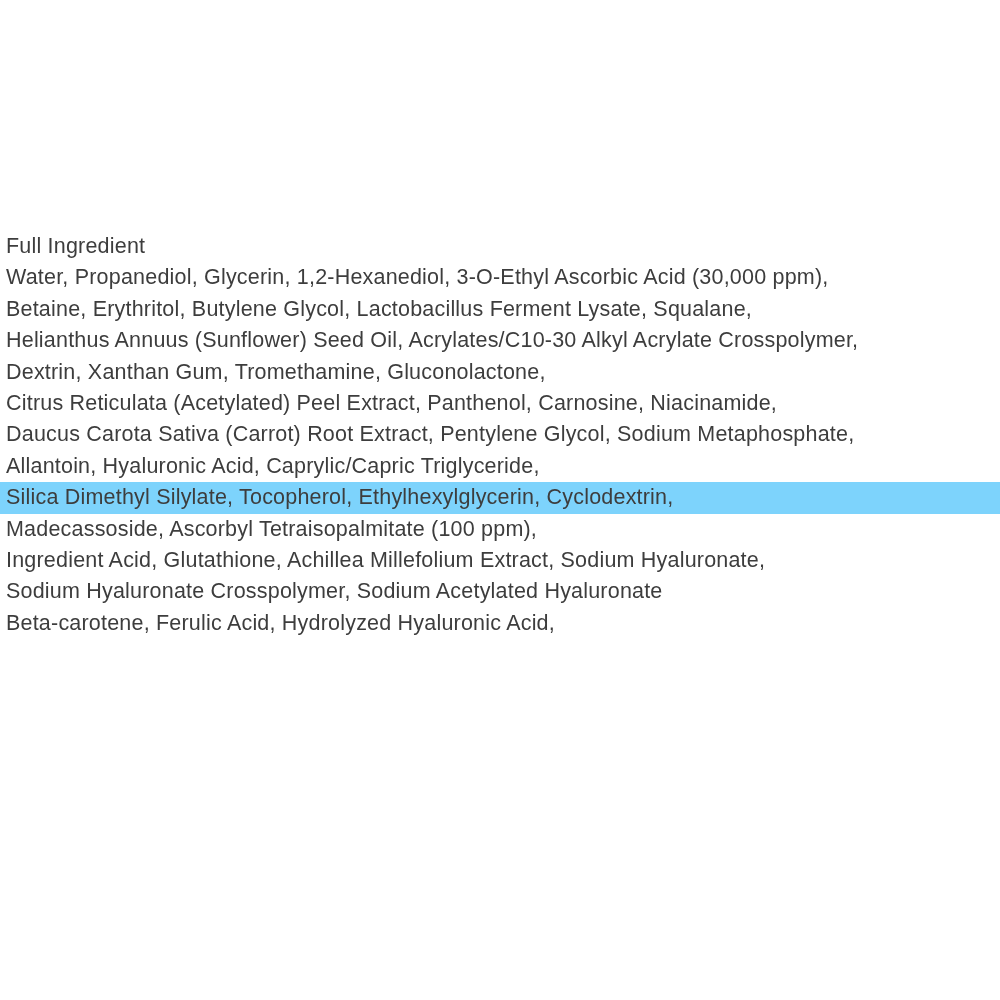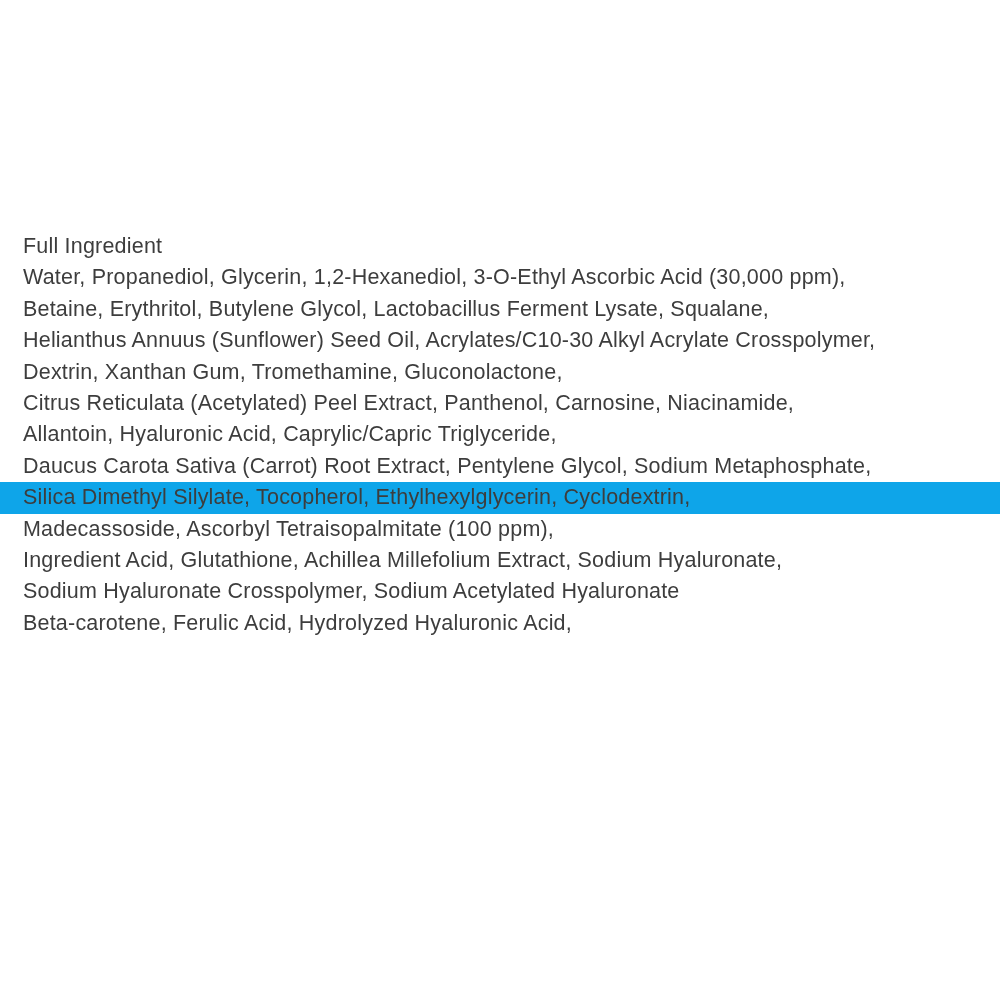--- a/index.html
+++ b/index.html
@@ -16,44 +16,44 @@
   .ingredient-block {
     position: absolute;
     top: 231px;
     left: 0;
     width: 1000px;
   }
   .line {
     display: block;
     width: 1000px;
     box-sizing: border-box;
-    padding-left: 23px;
+    padding-left: 6px;
     padding-right: 4px;
     height: 31.4px;
     line-height: 31.4px;
     font-size: 21.5px;
     letter-spacing: 0.2px;
     color: #3d3d3d;
     white-space: nowrap;
     font-weight: 400;
   }
   .line.highlight {
-    background: #0ea5e9;
+    background: #7dd3fc;
   }
 </style>
 </head>
 <body>
 
 <div class="ingredient-block">
   <div class="line">Full Ingredient</div>
   <div class="line">Water, Propanediol, Glycerin, 1,2-Hexanediol, 3-O-Ethyl Ascorbic Acid (30,000 ppm),</div>
   <div class="line">Betaine, Erythritol, Butylene Glycol, Lactobacillus Ferment Lysate, Squalane,</div>
   <div class="line">Helianthus Annuus (Sunflower) Seed Oil, Acrylates/C10-30 Alkyl Acrylate Crosspolymer,</div>
   <div class="line">Dextrin, Xanthan Gum, Tromethamine, Gluconolactone,</div>
   <div class="line">Citrus Reticulata (Acetylated) Peel Extract, Panthenol, Carnosine, Niacinamide,</div>
+  <div class="line">Daucus Carota Sativa (Carrot) Root Extract, Pentylene Glycol, Sodium Metaphosphate,</div>
   <div class="line">Allantoin, Hyaluronic Acid, Caprylic/Capric Triglyceride,</div>
-  <div class="line">Daucus Carota Sativa (Carrot) Root Extract, Pentylene Glycol, Sodium Metaphosphate,</div>
   <div class="line highlight">Silica Dimethyl Silylate, Tocopherol, Ethylhexylglycerin, Cyclodextrin,</div>
   <div class="line">Madecassoside, Ascorbyl Tetraisopalmitate (100 ppm),</div>
   <div class="line">Ingredient Acid, Glutathione, Achillea Millefolium Extract, Sodium Hyaluronate,</div>
   <div class="line">Sodium Hyaluronate Crosspolymer, Sodium Acetylated Hyaluronate</div>
   <div class="line">Beta-carotene, Ferulic Acid, Hydrolyzed Hyaluronic Acid,</div>
 </div>
 
 </body></html>

